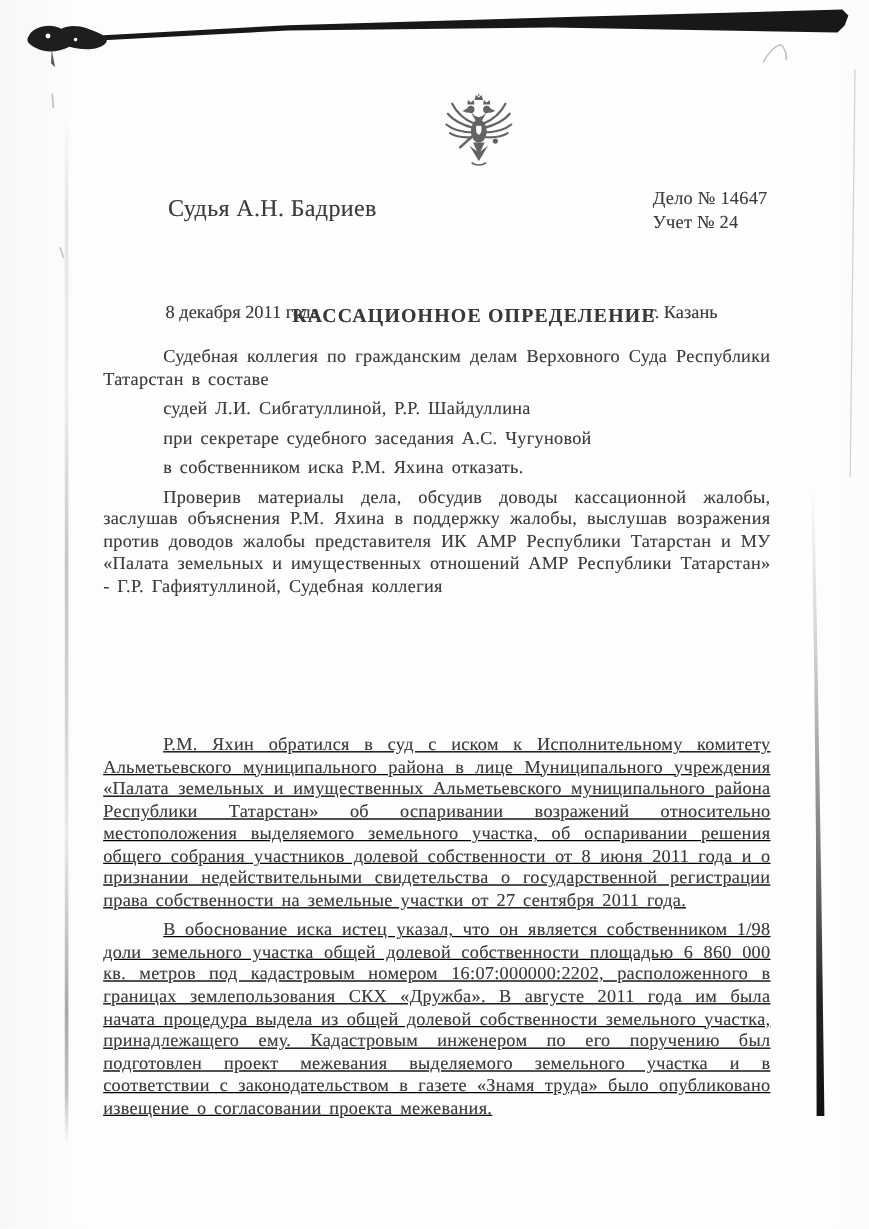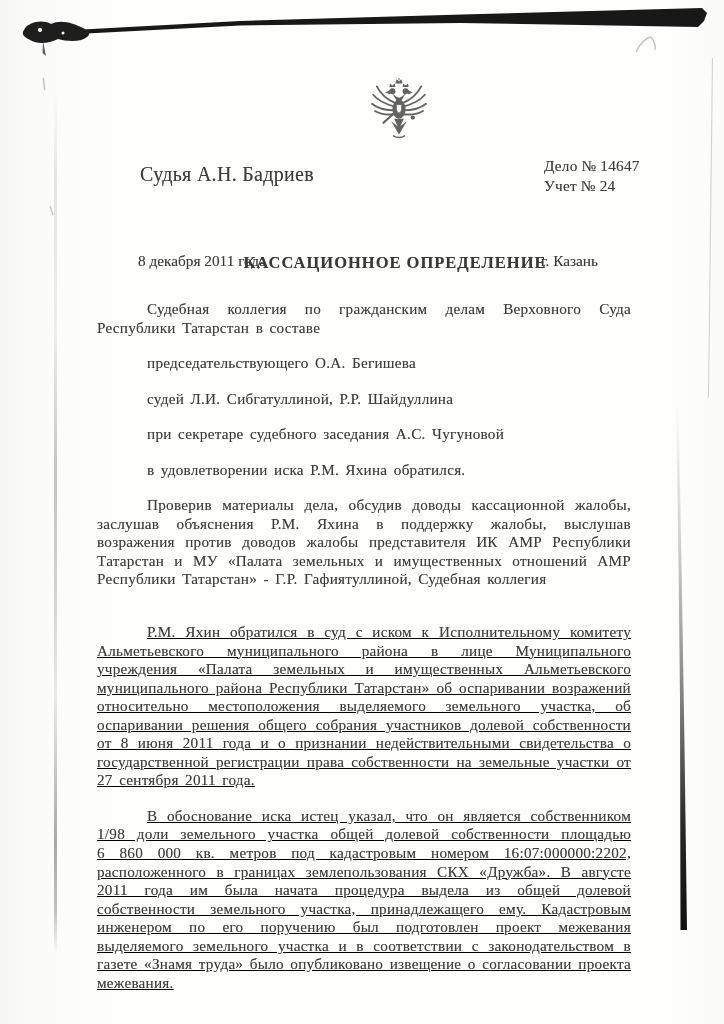--- a/index.html
+++ b/index.html
@@ -35,21 +35,21 @@
   .doc-title{
     position:absolute;left:95px;top:210px;width:600px;text-align:center;
     font-weight:bold;font-size:16.5px;letter-spacing:1px;color:#383838;margin-top:43px;
   }
   .dateline{position:absolute;left:0;top:252px;width:724px;font-size:15.3px;}
   .dateline .date{position:absolute;left:138px;top:0;}
   .dateline .place{position:absolute;left:541px;top:0;}
   .intro-block{position:absolute;left:80px;top:283px;width:568px;}
   .body-block{position:absolute;left:80px;top:606px;width:568px;text-decoration:underline;}
   .para{
-    margin:17px;font-size:15.2px;line-height:18.55px;text-align:justify;
+    margin:6px;font-size:15.2px;line-height:18.55px;text-align:justify;
     text-indent:50px;letter-spacing:.25px;word-spacing:2.4px;
     color:#3c3c3c;text-shadow:0 0 .5px rgba(60,60,60,.45);
   }
   .section-heading{
     position:absolute;left:85px;top:571px;width:600px;text-align:center;
     font-weight:bold;font-size:15.5px;letter-spacing:1.5px;color:#383838;
   }
   .emblem{position:absolute;left:368px;top:78px;width:62px;height:66px;filter:blur(.3px);opacity:.88;}
 </style>
 </head>
@@ -98,24 +98,23 @@
 
   <div class="doc-title ink">КАССАЦИОННОЕ ОПРЕДЕЛЕНИЕ</div>
 
   <div class="dateline">
     <span class="date ink">8 декабря 2011 года</span>
     <span class="place ink">г. Казань</span>
   </div>
 
   <div class="intro-block">
       <p class="para">Судебная коллегия по гражданским делам Верховного Суда Республики Татарстан в составе</p>
-      <p class="para">председательствующего О.А. Бегишева</p>
       <p class="para">судей Л.И. Сибгатуллиной, Р.Р. Шайдуллина</p>
       <p class="para">при секретаре судебного заседания А.С. Чугуновой</p>
-      <p class="para">в удовлетворении иска Р.М. Яхина обратился.</p>
+      <p class="para">в собственником иска Р.М. Яхина отказать.</p>
       <p class="para">Проверив материалы дела, обсудив доводы кассационной жалобы, заслушав объяснения Р.М. Яхина в поддержку жалобы, выслушав возражения против доводов жалобы представителя ИК АМР Республики Татарстан и МУ «Палата земельных и имущественных отношений АМР Республики Татарстан» - Г.Р. Гафиятуллиной, Судебная коллегия</p>
     </div>
 
 
   <div class="body-block">
       <p class="para">Р.М. Яхин обратился в суд с иском к Исполнительному комитету Альметьевского муниципального района в лице Муниципального учреждения «Палата земельных и имущественных Альметьевского муниципального района Республики Татарстан» об оспаривании возражений относительно местоположения выделяемого земельного участка, об оспаривании решения общего собрания участников долевой собственности от 8 июня 2011 года и о признании недействительными свидетельства о государственной регистрации права собственности на земельные участки от 27 сентября 2011 года.</p>
       <p class="para">В обоснование иска истец указал, что он является собственником 1/98 доли земельного участка общей долевой собственности площадью 6&nbsp;860&nbsp;000 кв. метров под кадастровым номером 16:07:000000:2202, расположенного в границах землепользования СКХ «Дружба». В августе 2011 года им была начата процедура выдела из общей долевой собственности земельного участка, принадлежащего ему. Кадастровым инженером по его поручению был подготовлен проект межевания выделяемого земельного участка и в соответствии с законодательством в газете «Знамя труда» было опубликовано извещение о согласовании проекта межевания.</p>
     </div>
 
   <div class="artifacts">

